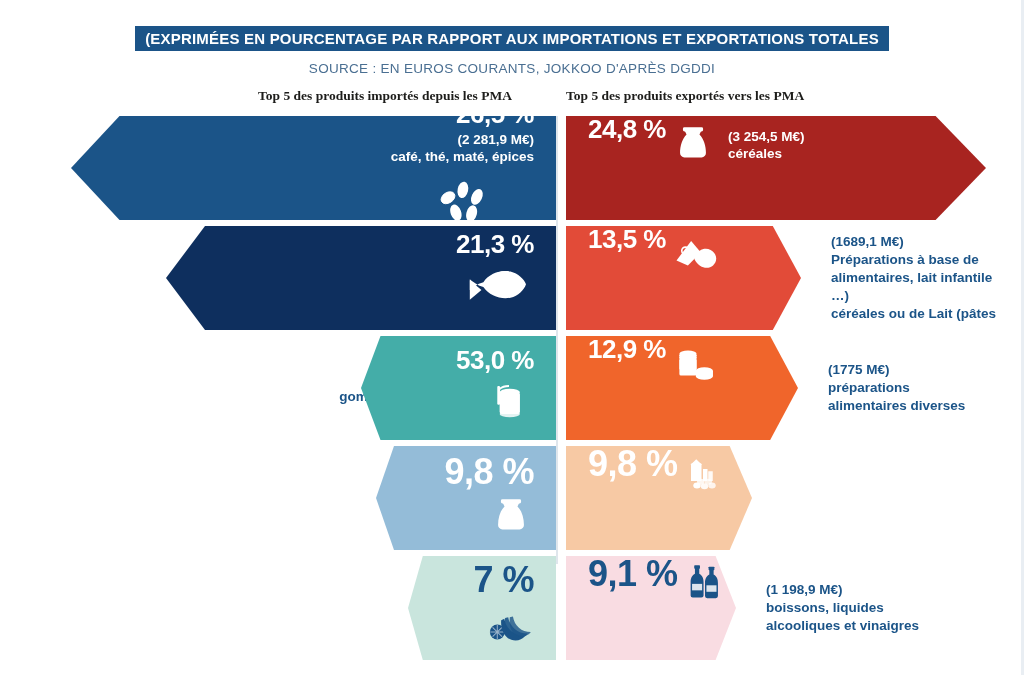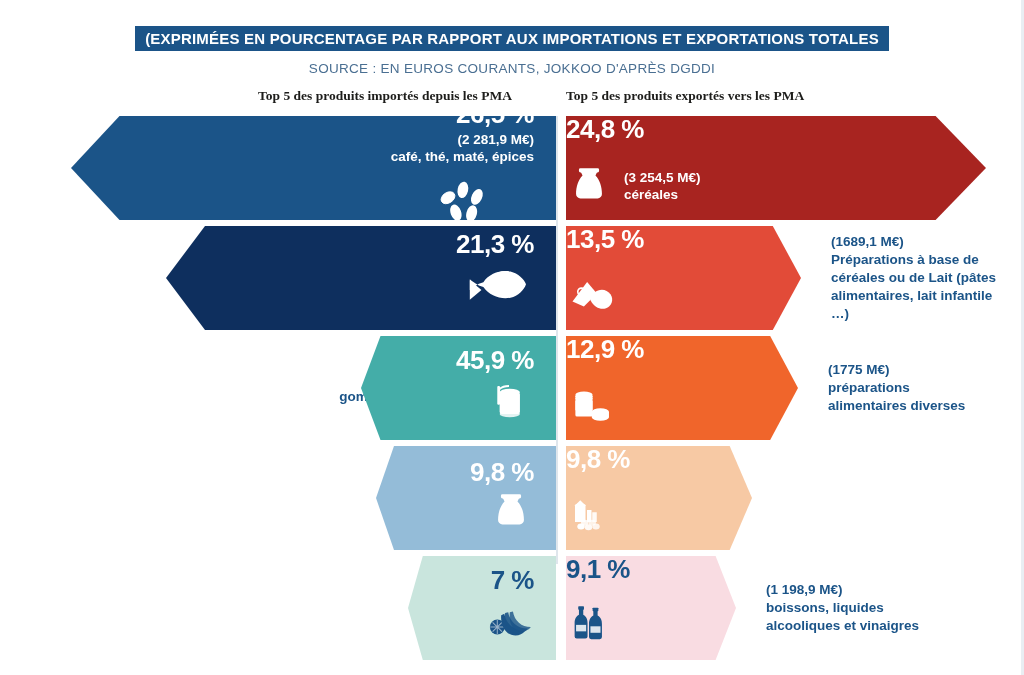--- a/index.html
+++ b/index.html
@@ -89,30 +89,30 @@
   
   .arrow-inner{
     display:flex;align-items:center;justify-content:flex-end;
     gap:12px;
     width:100%;height:100%;
     padding-right:22px;
     box-sizing:border-box;
   }
   .arrow.right-pt .arrow-inner{
     justify-content:flex-start;
-    padding-right:0;
-    flex-direction:column;
+    padding-right:0;padding-left:22px;
+    flex-direction:row;
     align-items:flex-start;
-    gap:15px;
+    gap:4px;
   }
 
   .pct{
     font-size:26px;font-weight:bold;letter-spacing:-.5px;line-height:1;
   }
-  .pct.small{ font-size:26px; }
+  .pct.small{ font-size:36px; }
 
   .inner-label{
     font-size:13.5px;font-weight:bold;line-height:17px;text-align:right;
     white-space:nowrap;
   }
 
   .icon{ flex:none; }
 
   
   .outlabel{
@@ -196,21 +196,21 @@
     </div>
     <div class="row" style="top: 224px;">
       <div class="side left" style="width: 514px; left: 42px; right: auto;">
     <div class="outlabel left" style="width:319px; ">
       <div>(913,4 M€)</div>
       <div>gommes, résines et autres sucs</div>
     </div>
     <div class="arrow left-pt" style="width:195px;background:#44ADA8;color:#FFFFFF;">
       <div class="arrow-inner">
         <div style="display:flex;flex-direction:column;align-items:flex-end;">
-              <div class="pct ">45,9 %</div>
+              <div class="pct ">53,0 %</div>
               <span class="icon" style="margin-top:2px;"><svg width="50" height="50" viewBox="0 0 64 64" fill="#FFFFFF" xmlns="http://www.w3.org/2000/svg">
         <rect x="20" y="22" width="26" height="28" rx="3"></rect>
         <ellipse cx="33" cy="22" rx="13" ry="4.5"></ellipse>
         <rect x="17" y="14" width="3.5" height="24" rx="1.5"></rect>
         <ellipse cx="33" cy="50" rx="13" ry="4" opacity=".85"></ellipse>
         <path d="M20 18 q4 -4 12 -4" stroke="#FFFFFF" stroke-width="2.5" fill="none"></path>
                 </svg></span>
             </div>
       </div>
     </div>
@@ -298,22 +298,22 @@
           <path d="M24 38 l8 -7 M20 42 l8 -7"></path>
         </g>
         <path d="M30 38 c2 -10 12 -15 20 -11 c8 4 9 14 3 19 c-6 5 -17 4 -23 -8 z"></path>
         <path d="M34 40 q8 -10 18 -8" stroke="#ffffff" stroke-width="1.6" fill="none"></path>
               </svg></span>
       </div>
     </div>
     <div class="outlabel right" style="left:253px;width:187px; ">
       <div>(1689,1 M€)</div>
           <div>Préparations à base de</div>
+          <div>alimentaires, lait infantile …)</div>
           <div>céréales ou de Lait (pâtes</div>
-          <div>alimentaires, lait infantile …)</div>
     </div>
       </div>
     </div>
     <div class="row" style="top: 224px;">
       <div class="side right" style="left: 566px; width: 440px;">
     <div class="arrow right-pt" style="width:232px;background:#F0652B;color:#FFFFFF;">
       <div class="arrow-inner">
         <div class="pct ">12,9 %</div>
         <span class="icon" style="margin-top:2px;"><svg width="50" height="50" viewBox="0 0 64 64" fill="#FFFFFF" xmlns="http://www.w3.org/2000/svg">
         <rect x="12" y="20" width="22" height="28" rx="2"></rect>

